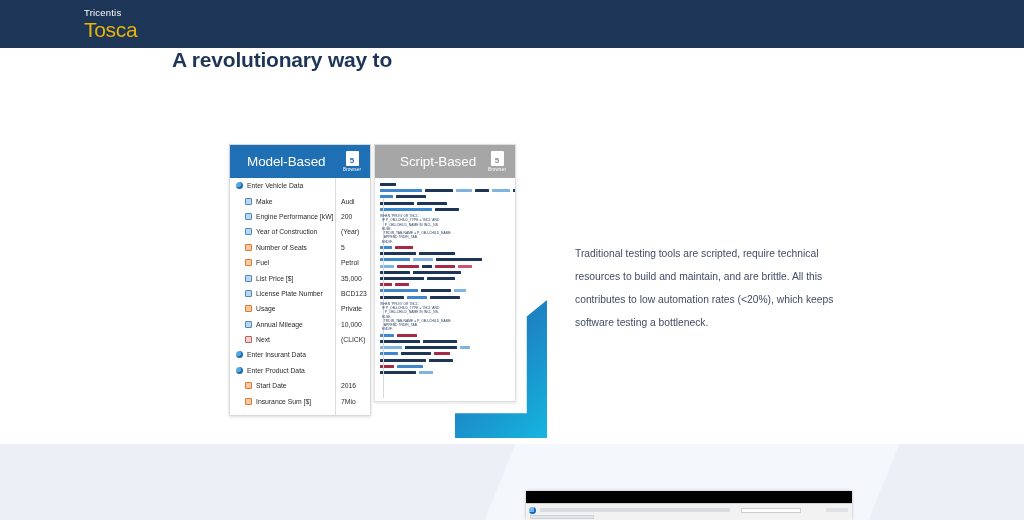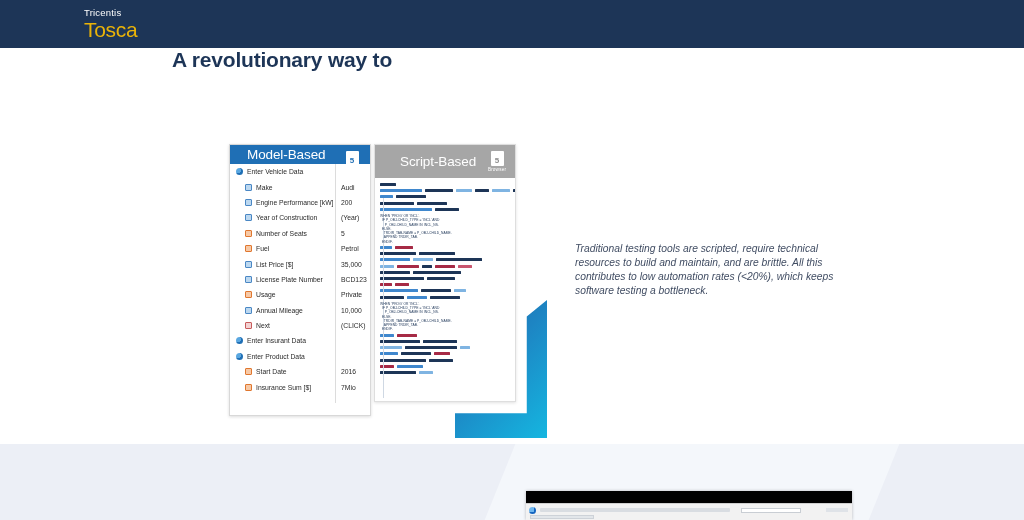--- a/index.html
+++ b/index.html
@@ -47,21 +47,21 @@
 
   
   #model-card {
     position:absolute; left:229px; top:96px; width:142px; height:272px;
     background:#ffffff;
     border:1px solid #d8d8d8;
     box-shadow:0 1px 3px rgba(0,0,0,.14);
     overflow:hidden;
   }
   #model-header {
-    height:19px; background:#1f6fb5;
+    height:33px; background:#1f6fb5;
     display:flex; align-items:center; position:relative;
   }
   #model-header .card-title {
     color:#ffffff; font-size:13.5px; font-weight:400;
     margin-left:17px; letter-spacing:-.1px;
   }
   #script-card {
     position:absolute; left:374px; top:96px; width:142px; height:258px;
     background:#ffffff;
     border:1px solid #dedede;
@@ -146,21 +146,21 @@
   }
 
   
   #hero-text { position:absolute; left:575px; top:178px; width:290px; }
   #hero-title {
     font-size:21px; font-weight:bold; line-height:26px;
     color:#1d3557; letter-spacing:-.2px;
   }
   #hero-para {
     margin-top:16px;
-    font-size:10.3px; line-height:14px; color:#414d63;font-style:italic;
+    font-size:10.3px; line-height:23px; color:#414d63;
   }
 
   
   #lower {
     position:absolute; left:0; top:444px; width:1024px; height:76px;
     background:#f4f7fb; overflow:hidden;
   }
   #lower .band1 {
     position:absolute; left:-60px; top:0; width:560px; height:76px;
     background:#eceff6;

